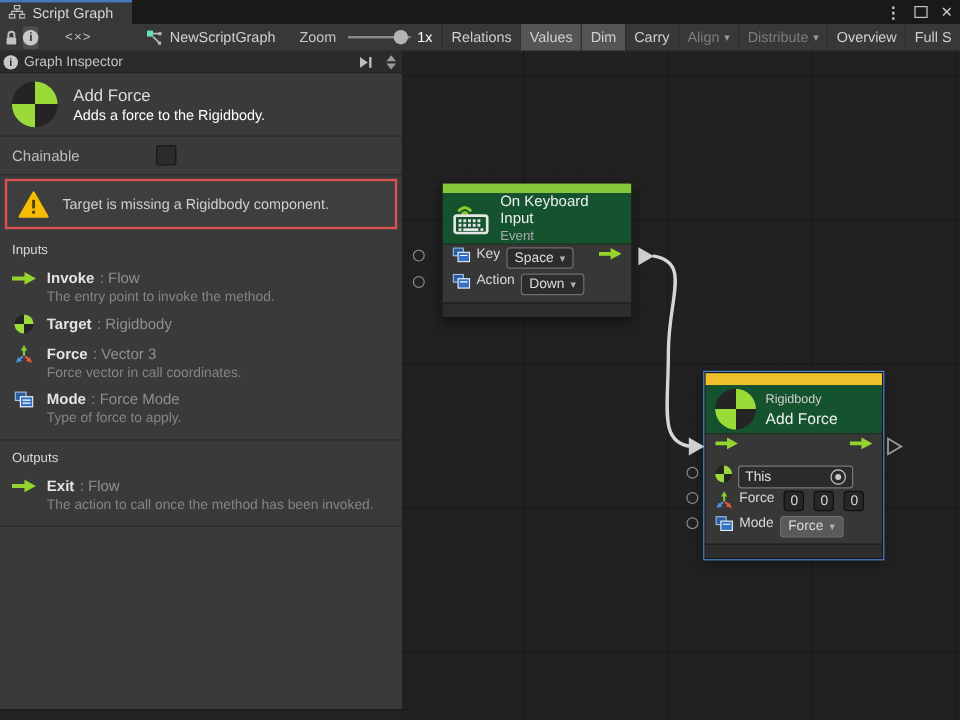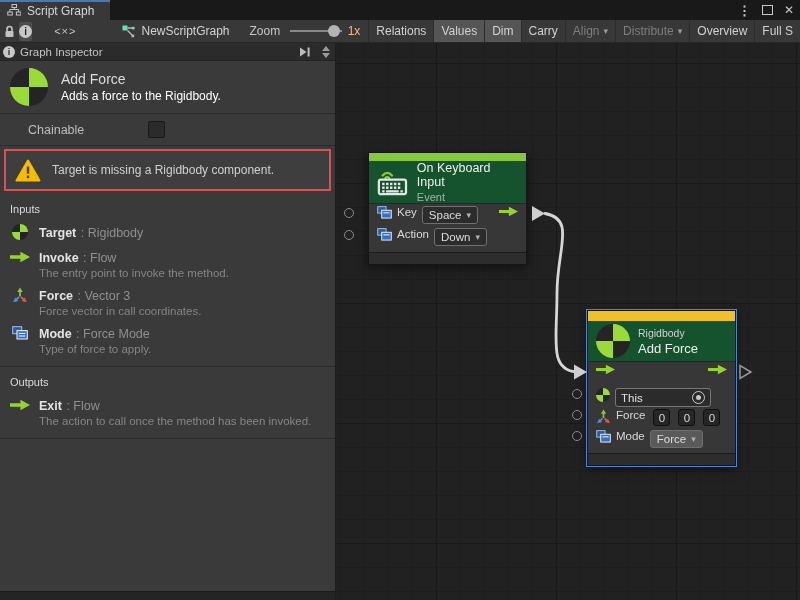--- a/index.html
+++ b/index.html
@@ -21,21 +21,21 @@
   .lockbtn{width:20px;margin-left:4px;}
   .infobtn{width:22px;background:#4e4e4e;border-radius:2px;margin-left:4px;}
   .info-circle{width:13px;height:13px;border-radius:50%;background:#c8c8c8;color:#2c2c2c;
                font-size:10px;font-weight:bold;display:flex;align-items:center;justify-content:center;}
   .codebtn{margin-left:22px;color:#c3c3c3;font-size:11px;letter-spacing:1px;}
   .graphname{display:flex;align-items:center;gap:6px;margin-left:46px;color:#d2d2d2;}
   .zoomlabel{margin-left:20px;color:#c6c6c6;}
   .slider{position:relative;width:92px;height:14px;margin-left:10px;}
   .slider .track{position:absolute;left:0;right:0;top:6px;height:2px;background:#8a8a8a;}
   .slider .handle{position:absolute;top:1px;right:2px;width:12px;height:12px;border-radius:50%;background:#b4b4b4;}
-  .zoomval{margin-left:6px;color:#fdba74;}
+  .zoomval{margin-left:6px;color:#ffffff;}
   .tgroup{display:flex;align-items:stretch;height:22px;margin-left:8px;}
   .tbtn{display:flex;align-items:center;padding:0 7px;color:#d0d0d0;border-left:1px solid #2d2d2d;gap:4px;white-space:nowrap;}
   .tbtn.active{background:#555555;}
   .tbtn.disabled{color:#7d7d7d;}
   .tbtn .caret{font-size:9px;color:#9a9a9a;}
   
   .inspector{position:absolute;left:0;top:43px;width:335px;bottom:0;background:#3a3a3a;border-right:1px solid #1d1d1d;}
   .insp-header{height:17px;background:#2b2b2b;border-bottom:1px solid #232323;display:flex;align-items:center;
                padding:0 3px;font-size:11.5px;color:#c4c4c4;gap:5px;}
   .insp-header .info-circle{width:12px;height:12px;font-size:9px;}
@@ -44,21 +44,21 @@
   .tri-up{width:0;height:0;border-left:4px solid transparent;border-right:4px solid transparent;border-bottom:5px solid #9a9a9a;}
   .tri-down{width:0;height:0;border-left:4px solid transparent;border-right:4px solid transparent;border-top:5px solid #9a9a9a;}
   .unit-block{display:flex;align-items:center;gap:13px;padding:9px 10px;height:34px;border-bottom:1px solid #2c2c2c;}
   .rb{border-radius:50%;background:conic-gradient(#9ADB3A 0deg 90deg,#242424 90deg 180deg,#9ADB3A 180deg 270deg,#242424 270deg 360deg);}
   .rb38{width:38px;height:38px;}
   .rb16{width:16px;height:16px;}
   .rb14{width:14px;height:14px;flex:none;}
   .rb34{width:34px;height:34px;flex:none;}
   .unit-title{font-size:14px;color:#dcdcdc;}
   .unit-desc{font-size:12px;color:#ffffff;margin-top:2px;}
-  .chain-row{display:flex;align-items:center;height:31px;padding:0 28px;border-bottom:1px solid #2c2c2c;}
+  .chain-row{display:flex;align-items:center;height:31px;padding:0 10px;border-bottom:1px solid #2c2c2c;}
   .chain-label{font-size:12.5px;color:#bdbdbd;width:120px;}
   .checkbox{width:15px;height:15px;background:#2b2b2b;border:1px solid #191919;border-radius:2px;}
   .warnbox{margin:3px 4px;border:2px solid #DB5151;background:#3e3e3e;display:flex;align-items:center;
            gap:11px;padding:6px 9px;height:26px;}
   .warn-text{font-size:12px;color:#cfcfcf;}
   .io-section{border-bottom:1px solid #2c2c2c;padding-bottom:8px;}
   .io-header{font-size:11px;color:#d9d9d9;padding:9px 10px 4px;}
   .io-item{padding:4px 10px 1px;}
   .io-head{display:flex;align-items:center;gap:9px;}
   .io-name{font-size:12.5px;font-weight:bold;color:#e3e3e3;}
@@ -223,33 +223,33 @@
       <rect x="11.8" y="7.5" width="2.4" height="7.2" fill="#534000"></rect>
       <rect x="11.8" y="16.6" width="2.4" height="2.5" fill="#534000"></rect>
     </svg>
     <span class="warn-text">Target is missing a Rigidbody component.</span>
   </div>
 
   <div class="io-section">
     <div class="io-header">Inputs</div>
     <div class="io-item">
       <div class="io-head">
+        <span class="arrow arrow20"></span>
+        <span><span class="io-name">Invoke</span> <span class="io-type">: Flow</span></span>
+      </div>
+      <div class="io-desc">The entry point to invoke the method.</div>
+    </div>
+    <div class="io-item">
+      <div class="io-head">
         <span style="width:20px;display:flex;justify-content:center;">
             <span class="rb rb16"></span>
           </span>
         <span><span class="io-name">Target</span> <span class="io-type">: Rigidbody</span></span>
       </div>
       <div class="io-desc"></div>
-    </div>
-    <div class="io-item">
-      <div class="io-head">
-        <span class="arrow arrow20"></span>
-        <span><span class="io-name">Invoke</span> <span class="io-type">: Flow</span></span>
-      </div>
-      <div class="io-desc">The entry point to invoke the method.</div>
     </div>
     <div class="io-item">
       <div class="io-head">
         <span style="width:20px;display:flex;justify-content:center;">
           <svg width="16" height="16" viewBox="0 0 16 16">
             <line x1="8" y1="9.5" x2="8" y2="4" stroke="#82CC35" stroke-width="1.8"></line>
             <polygon points="8,0.5 5.2,5 10.8,5" fill="#82CC35"></polygon>
             <line x1="7" y1="10" x2="4.2" y2="12.6" stroke="#4D8FE0" stroke-width="1.8"></line>
             <polygon points="1.2,15.3 6.4,13.9 3.2,10.4 " fill="#4D8FE0"></polygon>
             <line x1="9" y1="10" x2="11.8" y2="12.6" stroke="#E2593B" stroke-width="1.8"></line>

